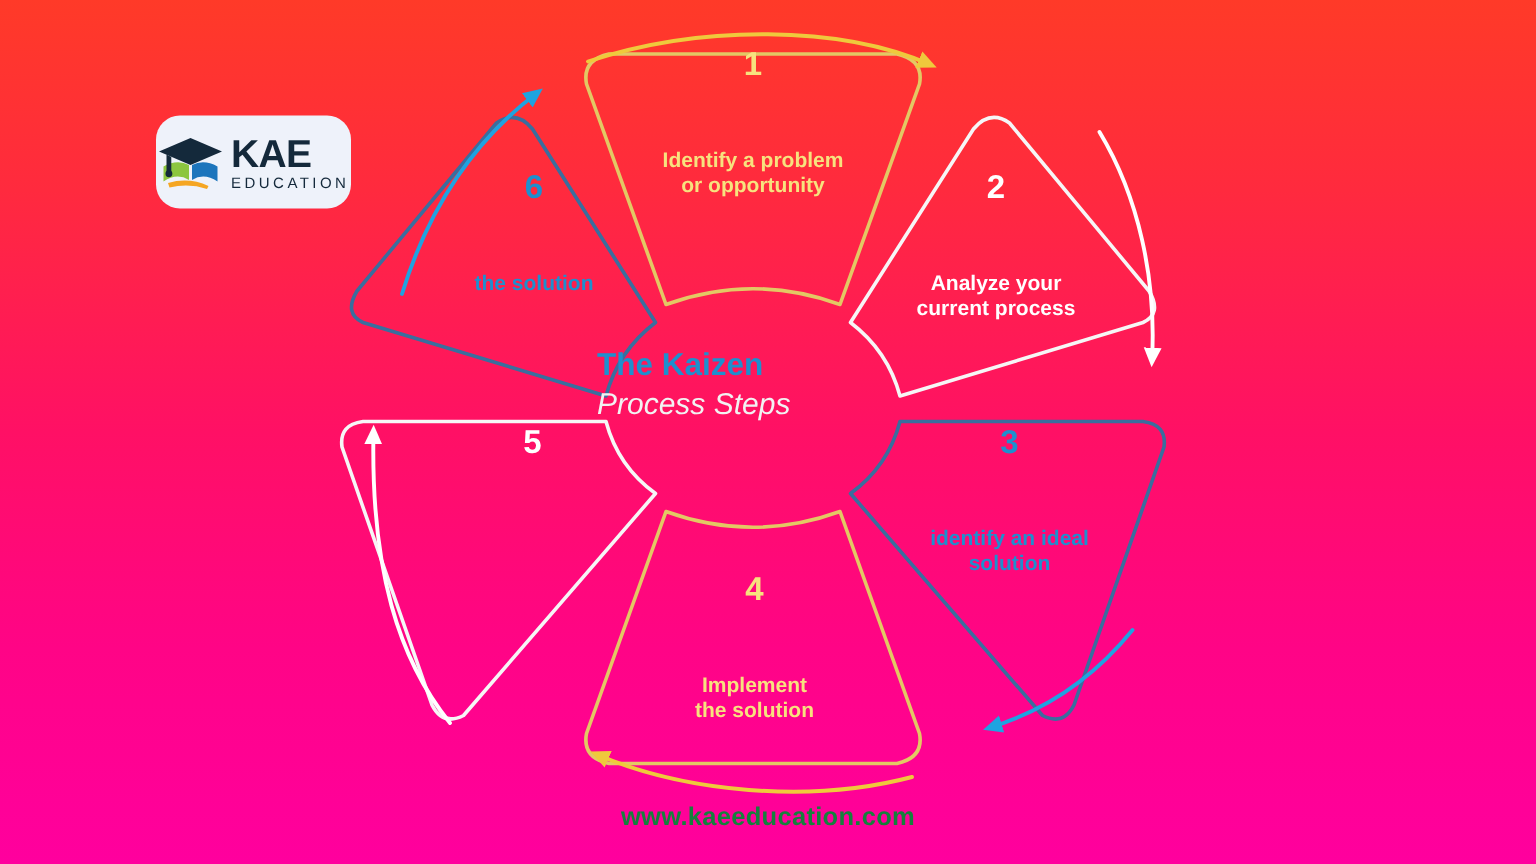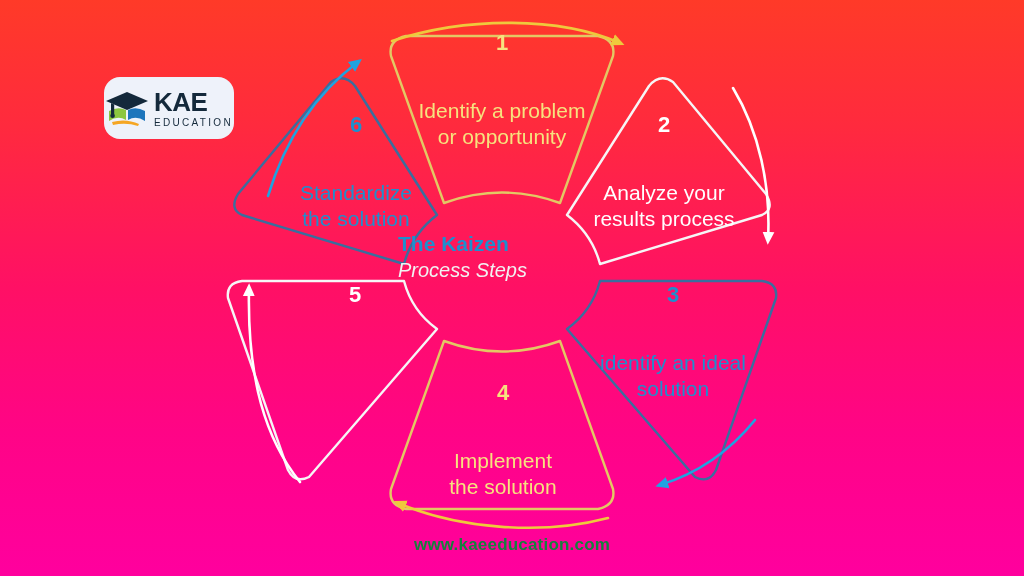--- a/index.html
+++ b/index.html
@@ -22,21 +22,21 @@
   .logo-words{display:flex;flex-direction:column;align-items:flex-start;line-height:1;}
   .logo-kae{font-size:26px;font-weight:bold;color:#14293B;letter-spacing:-0.5px;}
   .logo-edu{font-size:10px;font-weight:normal;color:#14293B;letter-spacing:2.3px;margin-top:3px;}
 
   
   .petal-text{
     position:absolute;text-align:center;line-height:1.22;
     font-weight:bold;
   }
   .petal-num{font-size:22px;font-weight:bold;margin-bottom:7px;line-height:1;}
-  .petal-label{font-size:21px;font-weight:normal;margin-top:44px;}
+  .petal-label{font-size:14px;font-weight:bold;margin-top:44px;}
 
   .c-yellow{color:#F7E27E;}
   .c-white{color:#FFFFFF;}
   .c-blue{color:#1E8FCE;}
 
   
   .center-text{
     position:absolute;left:398px;top:232px;width:204px;text-align:left;
   }
   .center-line1{font-size:21px;font-weight:bold;color:#1E8FCE;line-height:1.18;}
@@ -118,21 +118,21 @@
     <div class="petal-label c-yellow">
       <div>Identify a problem</div>
       <div>or opportunity</div>
     </div>
   </div>
 
   <div class="petal-text" style="left:578px;top:114px;width:172px;">
     <div class="petal-num c-white">2</div>
     <div class="petal-label c-white">
       <div>Analyze your</div>
-      <div>results process</div>
+      <div>current process</div>
     </div>
   </div>
 
   <div class="petal-text" style="left:588px;top:284px;width:170px;">
     <div class="petal-num c-blue">3</div>
     <div class="petal-label c-blue">
       <div>identify an ideal</div>
       <div>solution</div>
     </div>
   </div>
@@ -145,21 +145,20 @@
     </div>
   </div>
 
   <div class="petal-text" style="left:262px;top:284px;width:186px;">
     <div class="petal-num c-white">5</div>
   </div>
 
   <div class="petal-text" style="left:274px;top:114px;width:164px;">
     <div class="petal-num c-blue">6</div>
     <div class="petal-label c-blue">
-      <div>Standardize</div>
       <div>the solution</div>
     </div>
   </div>
 
   <div class="center-text">
     <div class="center-line1">The Kaizen</div>
     <div class="center-line2">Process Steps</div>
   </div>
 
   <div class="footer">www.kaeeducation.com</div>

